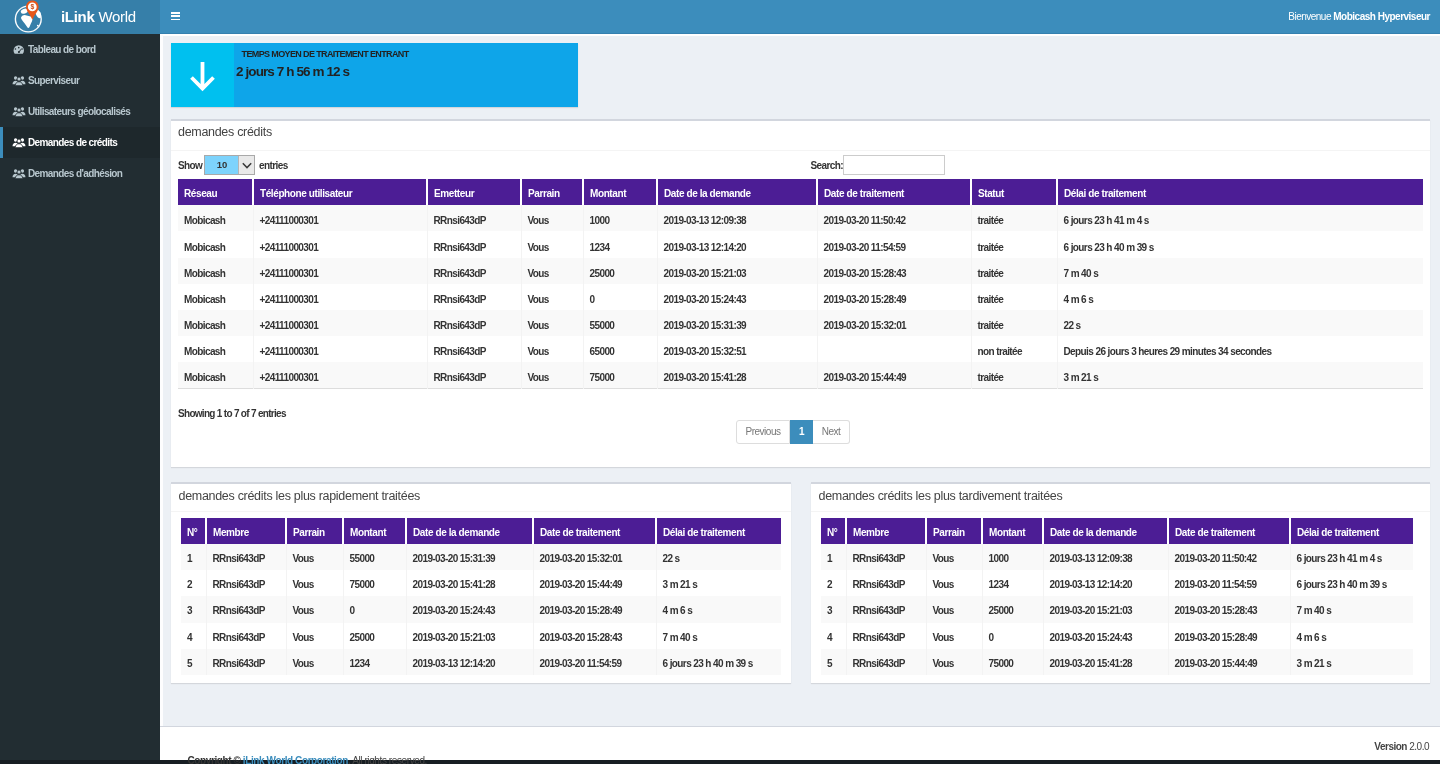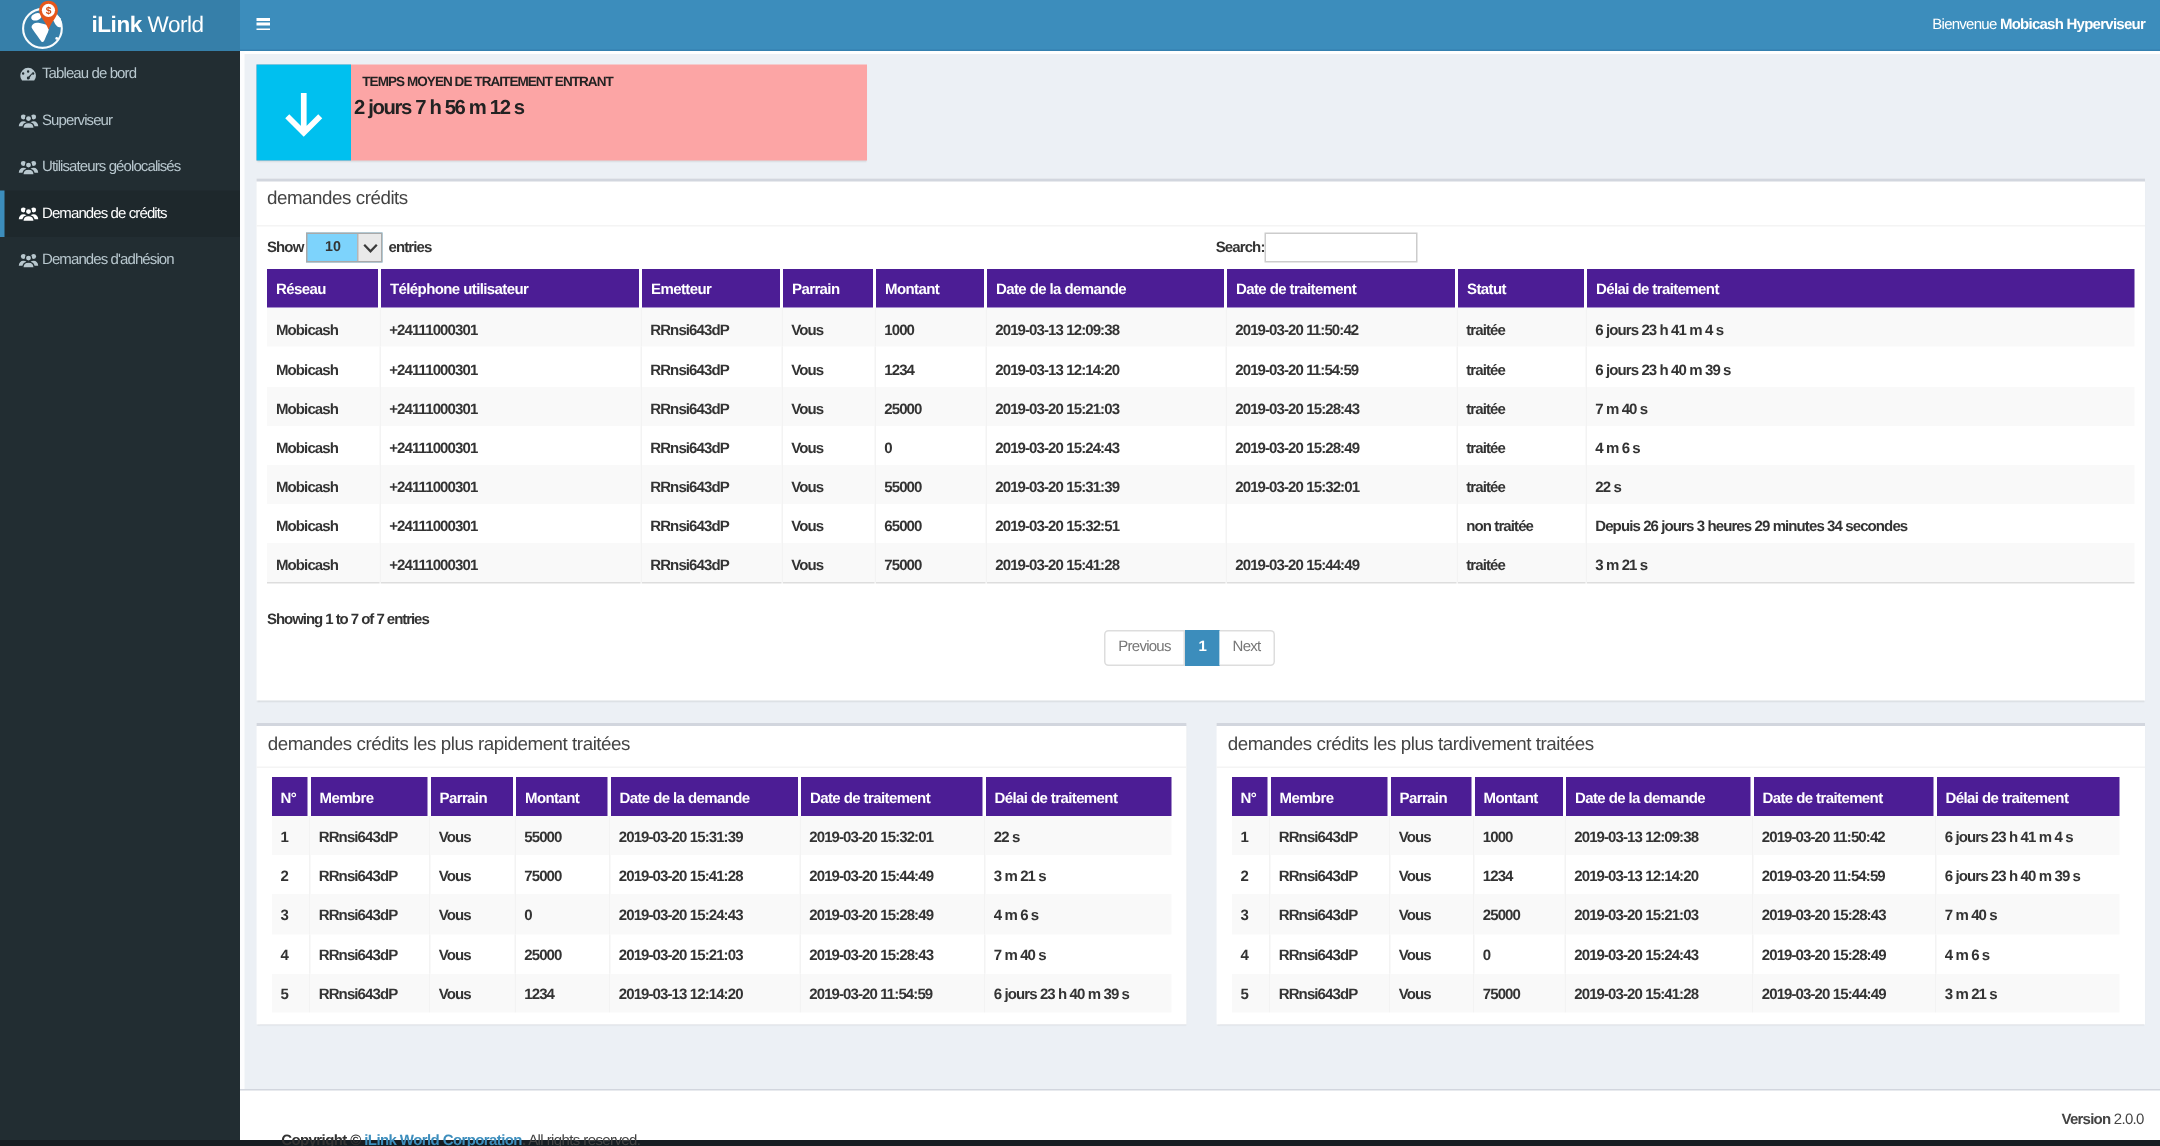--- a/index.html
+++ b/index.html
@@ -10,31 +10,31 @@
 .logo { position:absolute; left:0; top:0; width:160px; height:34px; background:#367fa9; color:#fff; }
 .logo .glob { position:absolute; left:10px; top:0; }
 .logo .ltxt { position:absolute; left:61px; top:0; line-height:33px; font-size:15px; font-weight:300; letter-spacing:-0.3px; }
 .logo .ltxt b { font-weight:700; }
 .navbar { position:absolute; left:160px; top:0; width:1280px; height:34px; background:#3c8dbc; z-index:2; }
 .burger { position:absolute; left:11px; top:12px; width:9px; height:9px; }
 .burger div { height:1.6px; background:#fff; margin-bottom:1.7px; }
 .welcome { position:absolute; right:10px; top:0; line-height:34px; color:#fff; font-size:10px; letter-spacing:-0.5px;text-align:center; }
 .welcome b { font-weight:700; }
 .menu { position:absolute; top:34px; left:0; width:160px; }
-.mitem { position:relative; height:31px; line-height:31px; color:#b8c7ce; font-size:10px; font-weight:400; letter-spacing:-0.6px; border-left:3px solid transparent; white-space:nowrap; }
+.mitem { position:relative; height:31px; line-height:31px; color:#b8c7ce; font-size:10px; font-weight:700; letter-spacing:-0.6px; border-left:3px solid transparent; white-space:nowrap; }
 .mitem svg { position:absolute; left:9px; top:9.5px; }
 .mitem span { position:absolute; left:25px; top:0; }
 .mitem.active { background:#1e282c; border-left-color:#3c8dbc; color:#fff; }
 .content { position:absolute; left:160px; top:34px; width:1280px; height:692px; background:#ecf0f5; z-index:1; }
 .content::before { content:""; position:absolute; left:0; top:0; width:1280px; height:1.5px; background:#fff; }
 .content::after { content:""; position:absolute; left:0; top:0; width:2.5px; height:692px; background:#fdfdfe; }
 .navbar { border-bottom:0; }
 .navstripe { position:absolute; left:0; bottom:0; width:1280px; height:1.5px; background:#3480af; }
 
-.infobox { position:absolute; left:11px; top:9px; width:407px; height:64px; background:#fca5a5; box-shadow:0 1px 1px rgba(0,0,0,0.1); }
+.infobox { position:absolute; left:11px; top:9px; width:407px; height:64px; background:#0ea5e9; box-shadow:0 1px 1px rgba(0,0,0,0.1); }
 .infoicon { position:absolute; left:0; top:0; width:63px; height:64px; background:#00c0ef; }
 .infoicon svg { position:absolute; left:16px; top:16px; }
 .infotitle { position:absolute; left:70.5px; top:5.5px; font-size:9px; letter-spacing:-0.62px; font-weight:700; color:#222; }
 .infonum { position:absolute; left:65px; top:21px; font-size:13.5px; letter-spacing:-0.9px; font-weight:700; color:#222; }
 
 .box { position:absolute; background:#fff; border-top:2px solid #d2d6de; box-shadow:0 1px 1px rgba(0,0,0,0.1); }
 .box1 { left:11px; top:84.5px; width:1259px; height:348px; }
 .box2 { left:11px; top:447.5px; width:620px; height:201px; }
 .box3 { left:651px; top:447.5px; width:619px; height:201px; }
 .boxhead { position:relative; border-bottom:1px solid #f4f4f4; }

